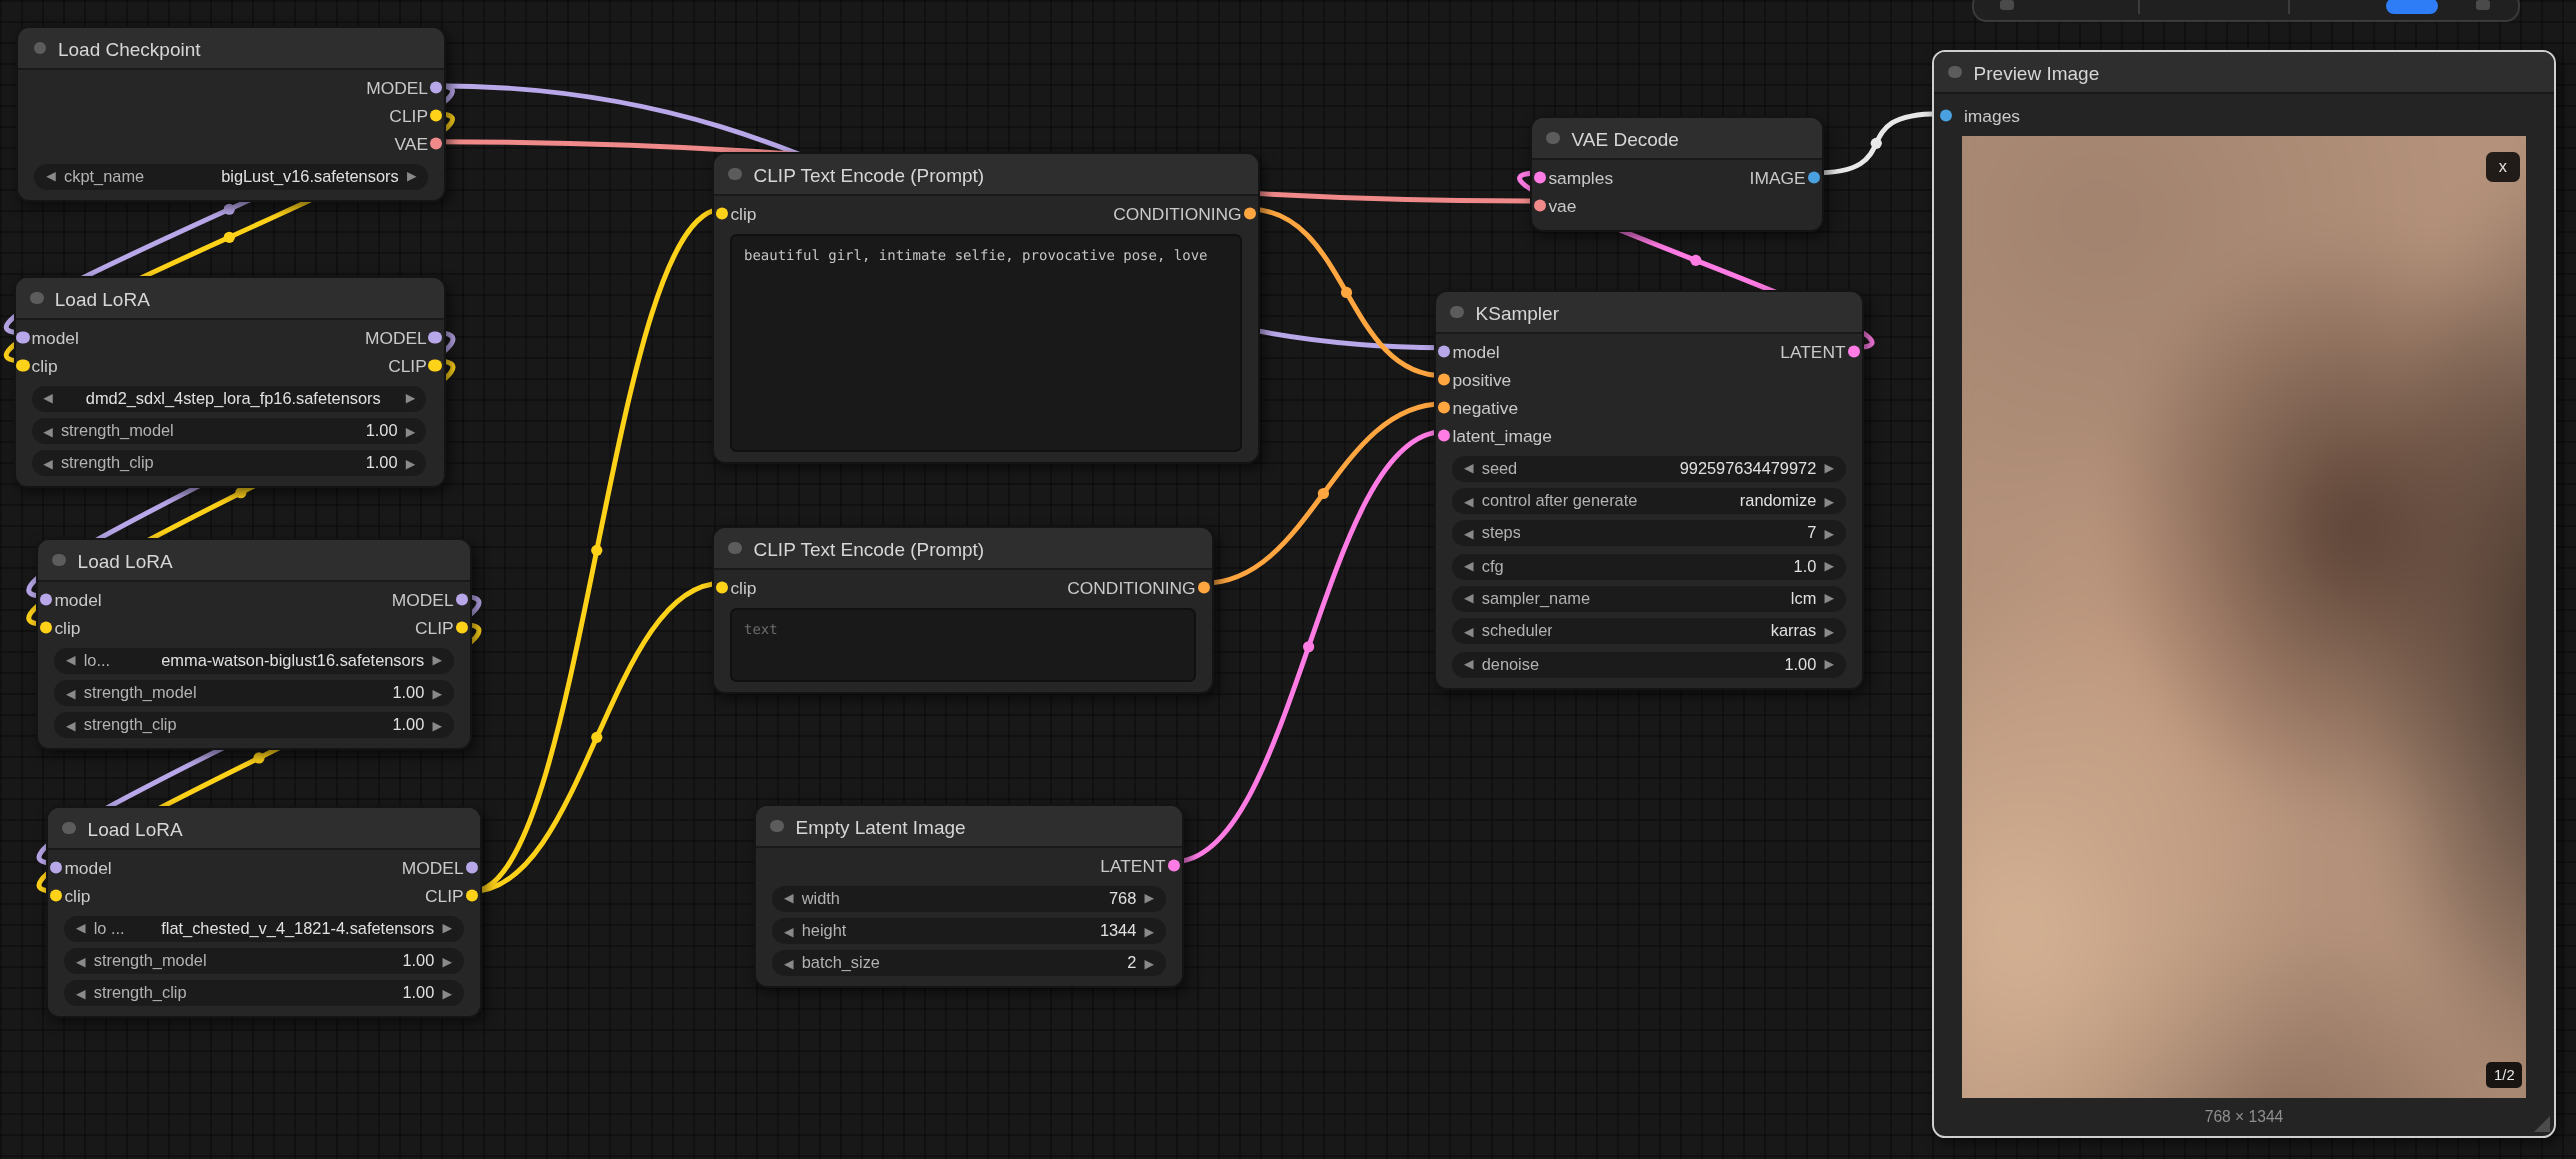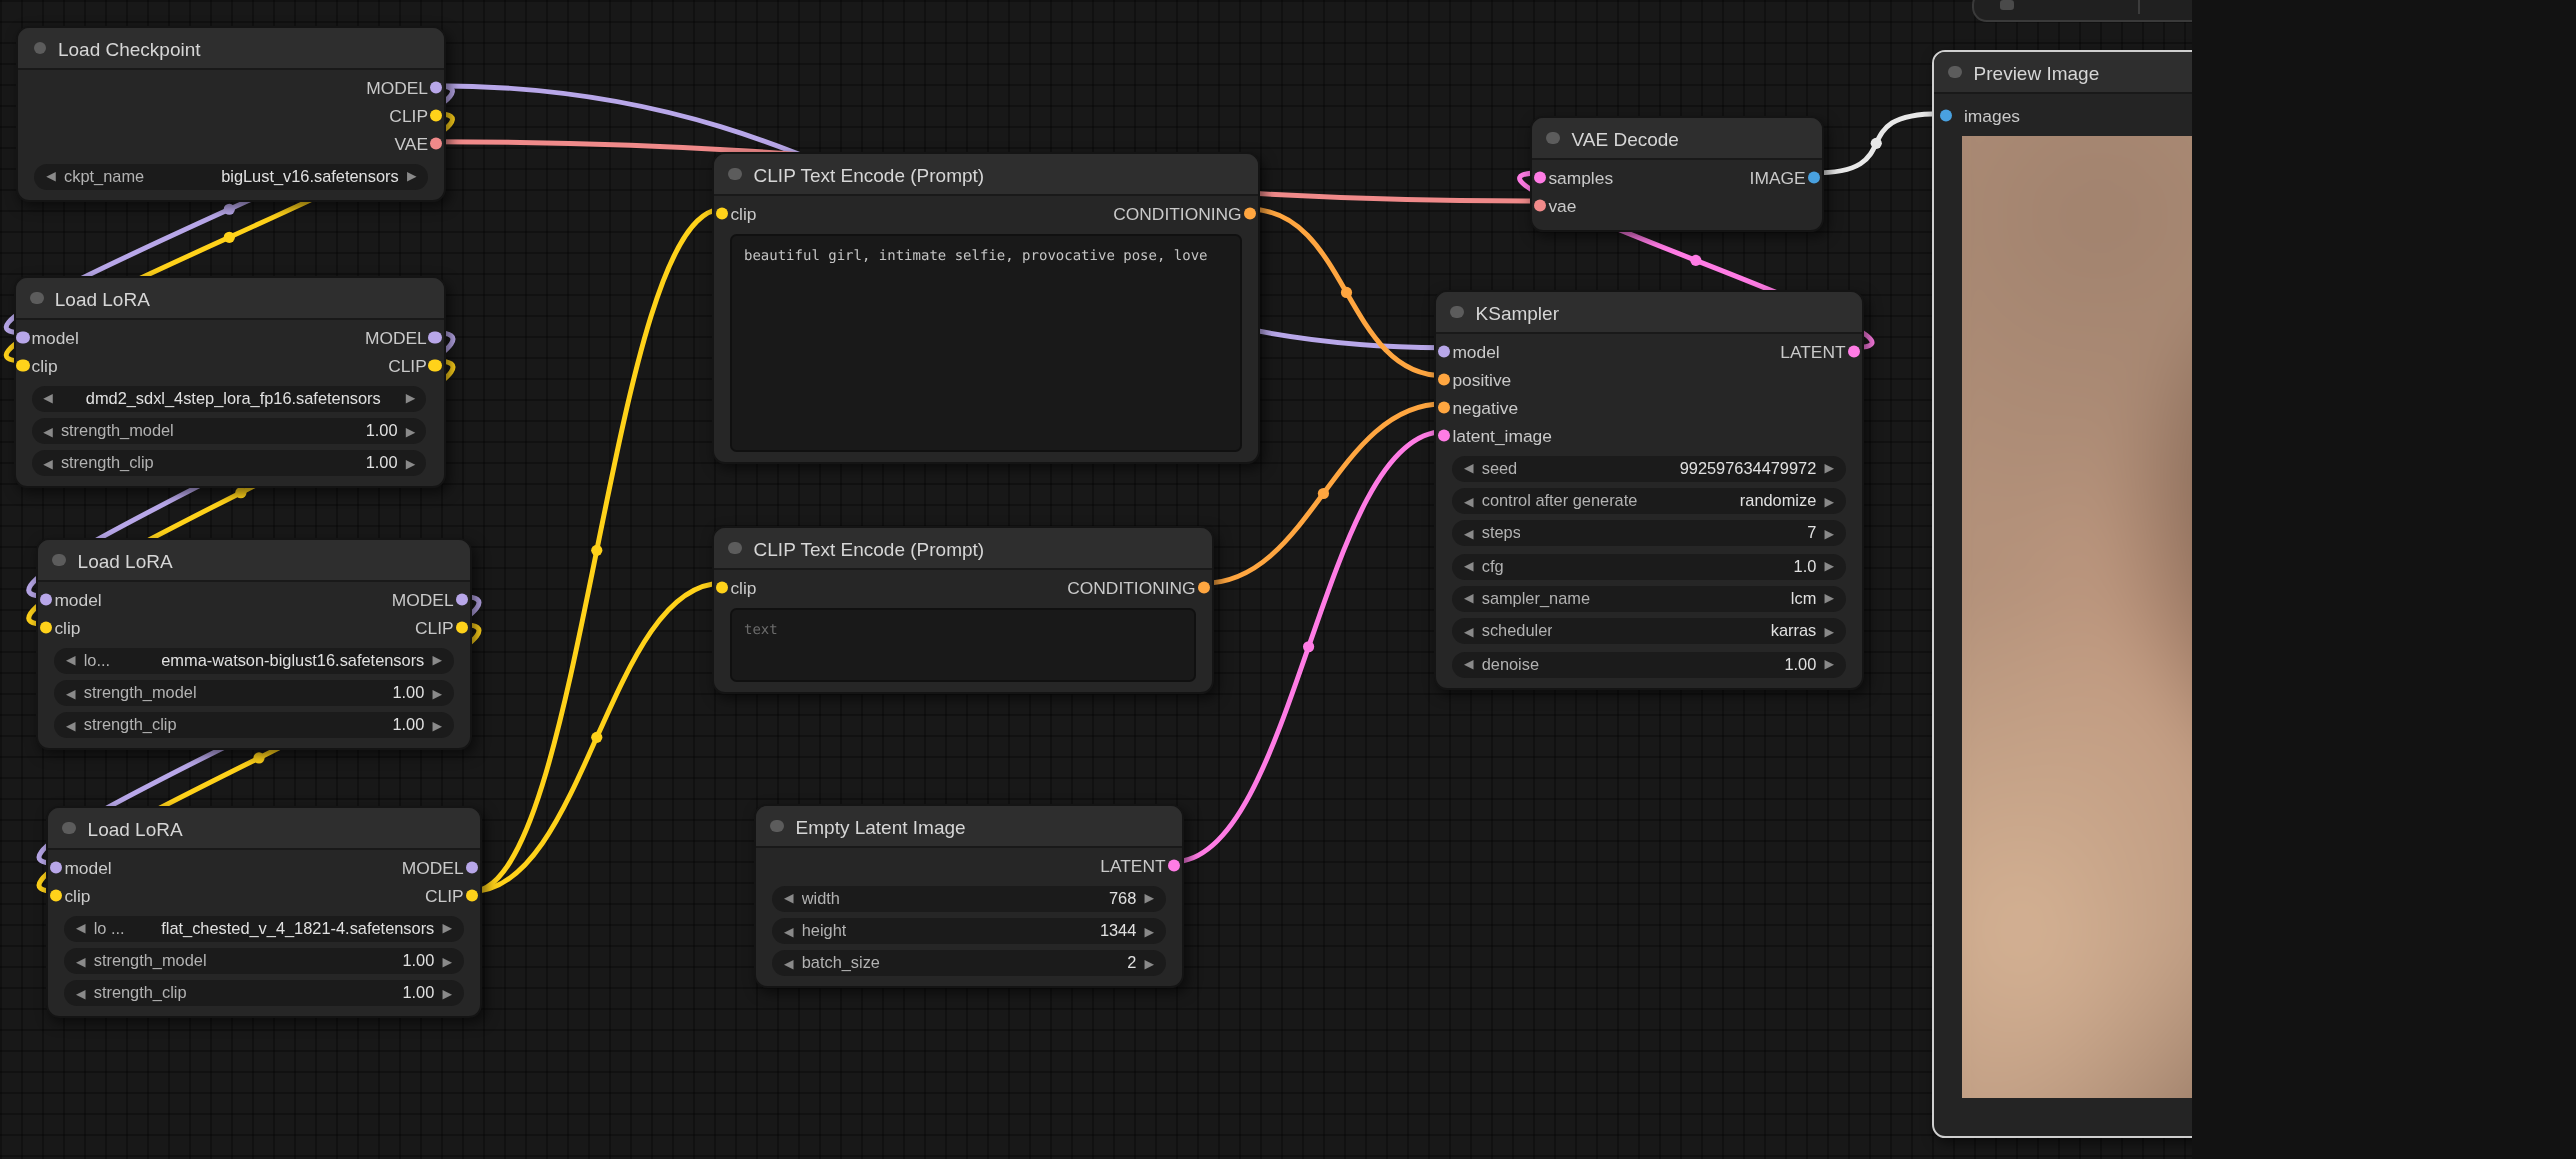--- a/index.html
+++ b/index.html
@@ -1,17 +1,17 @@
 <!DOCTYPE html>
 <html style="--c-model: #b8a7e9; --c-clip: #ffd21a; --c-vae: #f08a8a; --c-conditioning: #ffa640; --c-latent: #ff7ce5; --c-image: #49a1e0; --c-wireImage: #e8e8e8; --c-accentButton: #2f7df6;font-size:13px"><head>
 <meta charset="utf-8">
 <style>
   html,body{margin:0;padding:0;background:#121212;}
   body{width:2576px;height:1159px;overflow:hidden;font-family:"Liberation Sans",sans-serif;}
-  #viewport{width:2192px;height:1159px;overflow:hidden;position:relative;}
+  #viewport{width:2576px;height:1159px;overflow:hidden;position:relative;}
   #canvas{
     position:absolute;left:0;top:0;width:1288px;height:580px;
     transform:scale(2);transform-origin:0 0;
     background-color:#181818;
     background-image:
       linear-gradient(rgba(0,0,0,.28) 0.8px, transparent 0.8px),
       linear-gradient(90deg, rgba(0,0,0,.28) 0.8px, transparent 0.8px);
     background-size:10.5px 10.5px;
   }
   #wires{position:absolute;left:0;top:0;z-index:1;}

